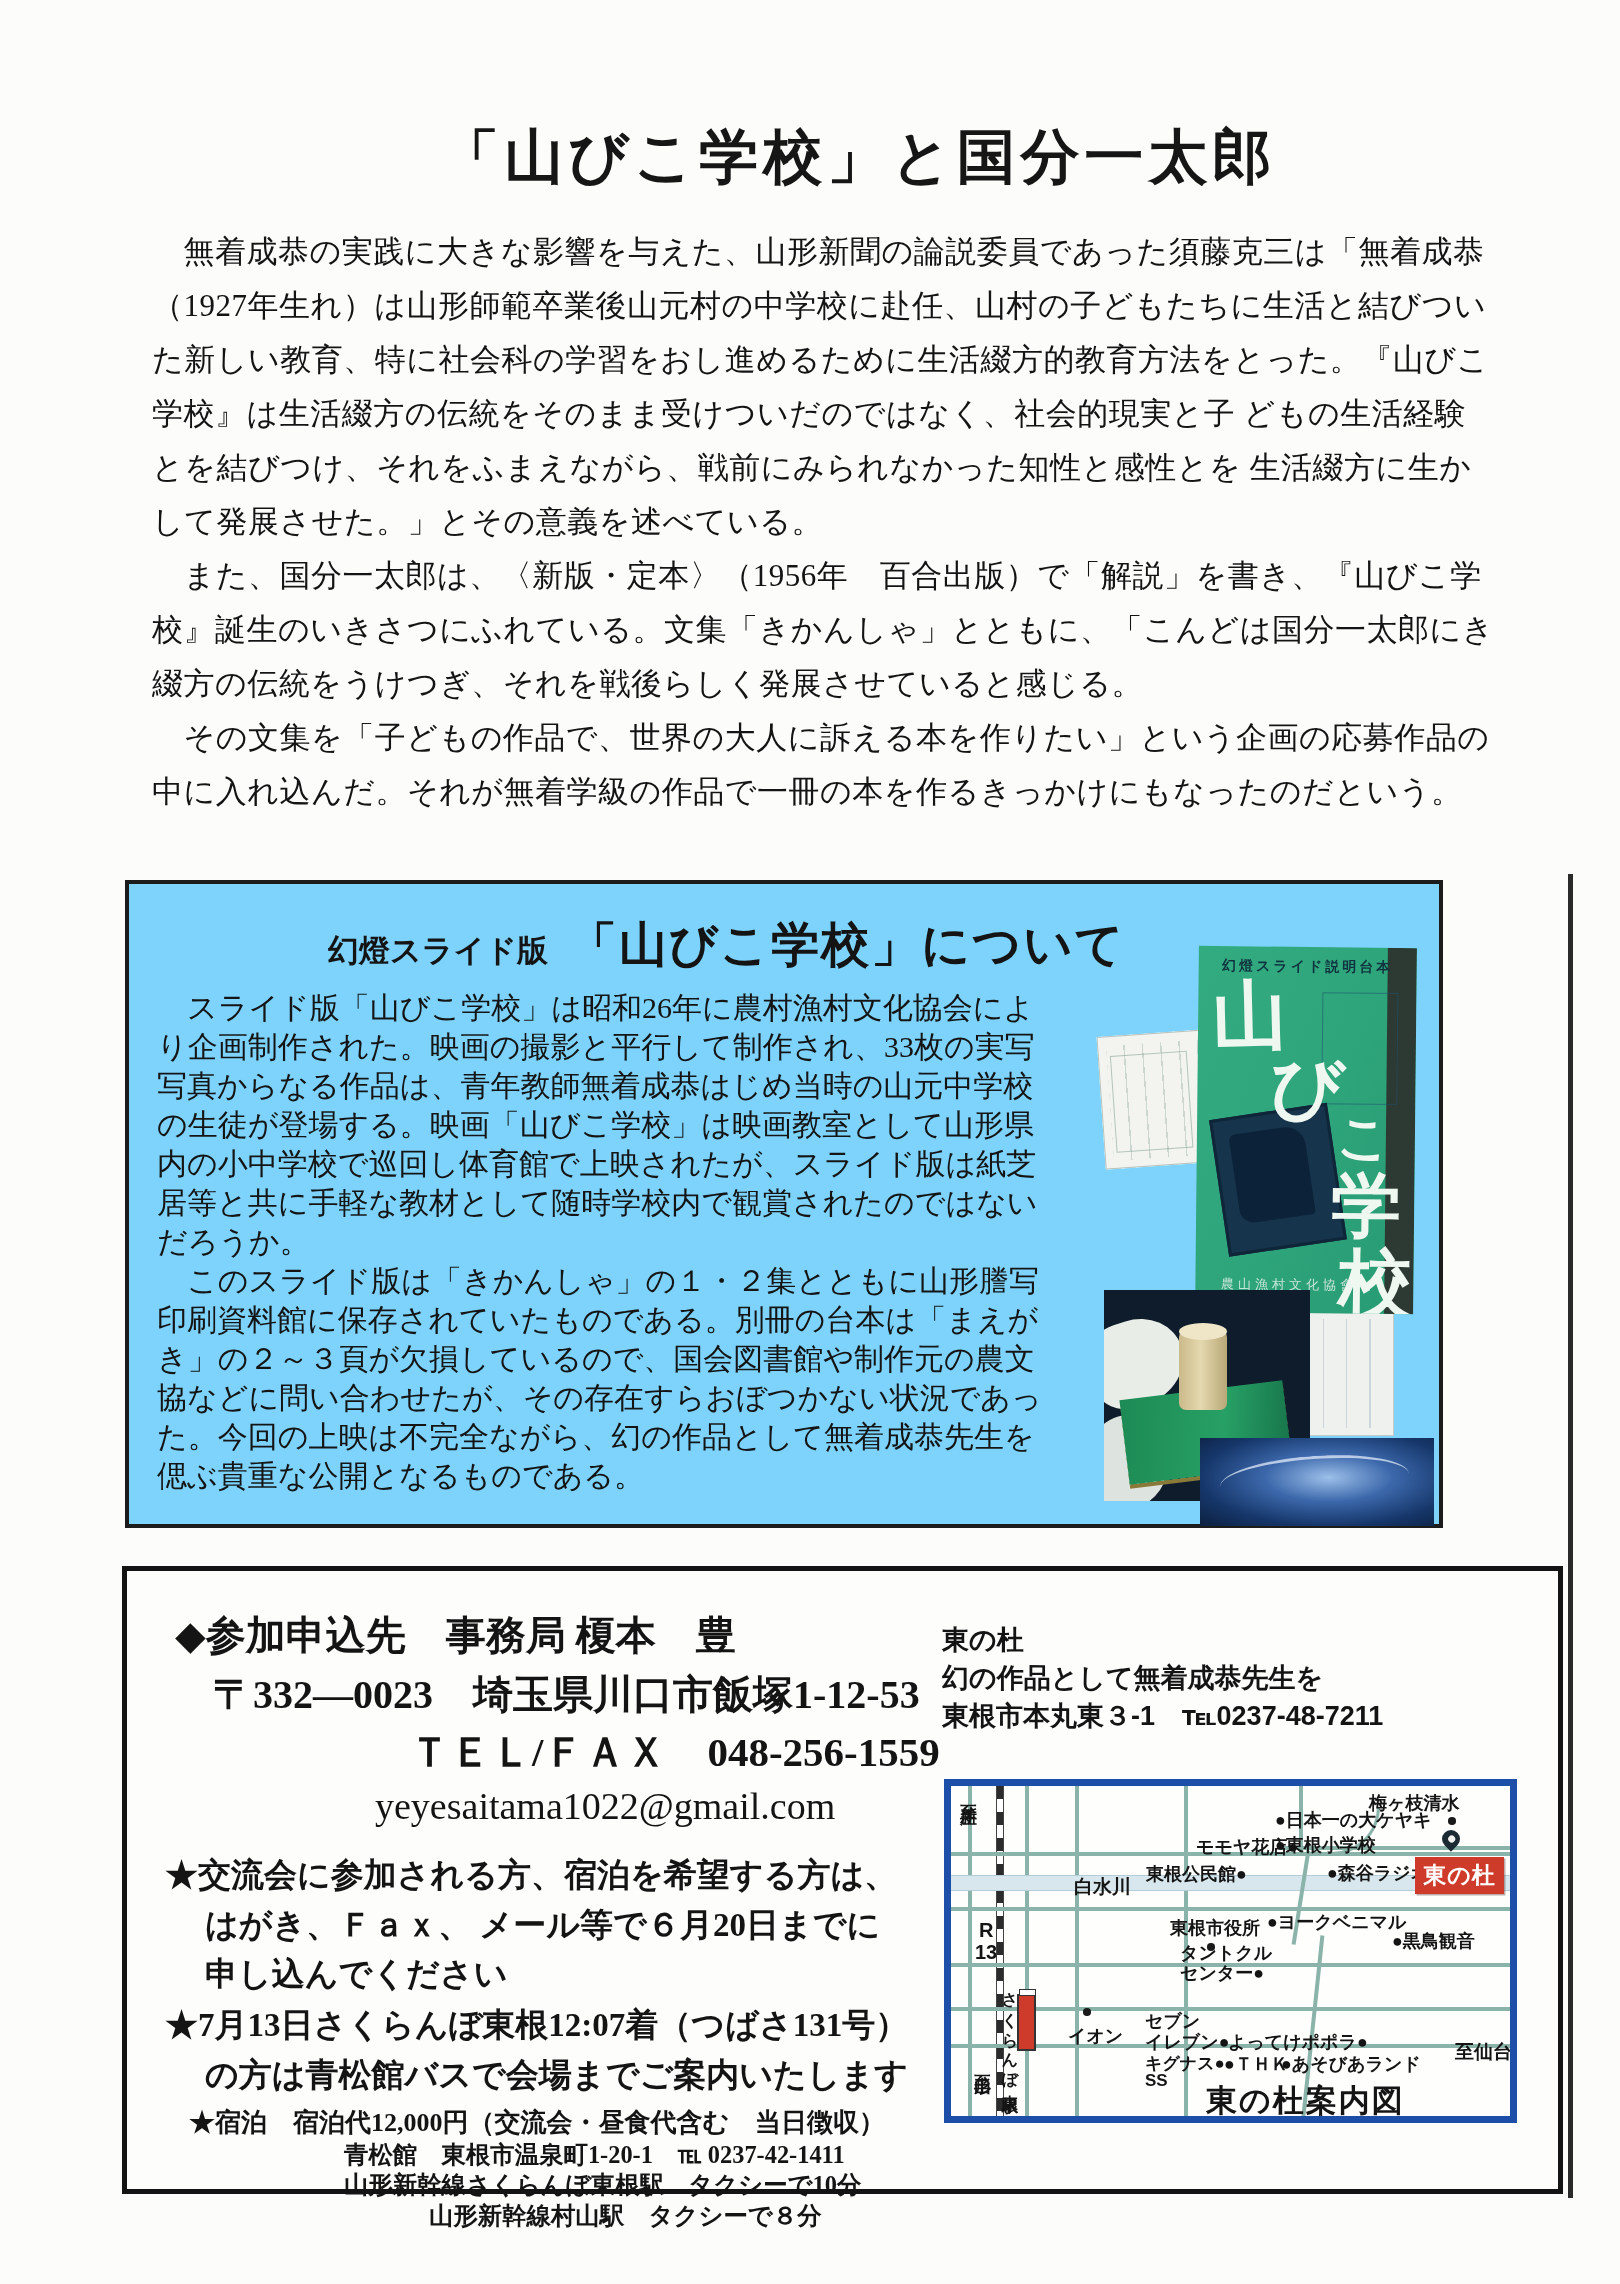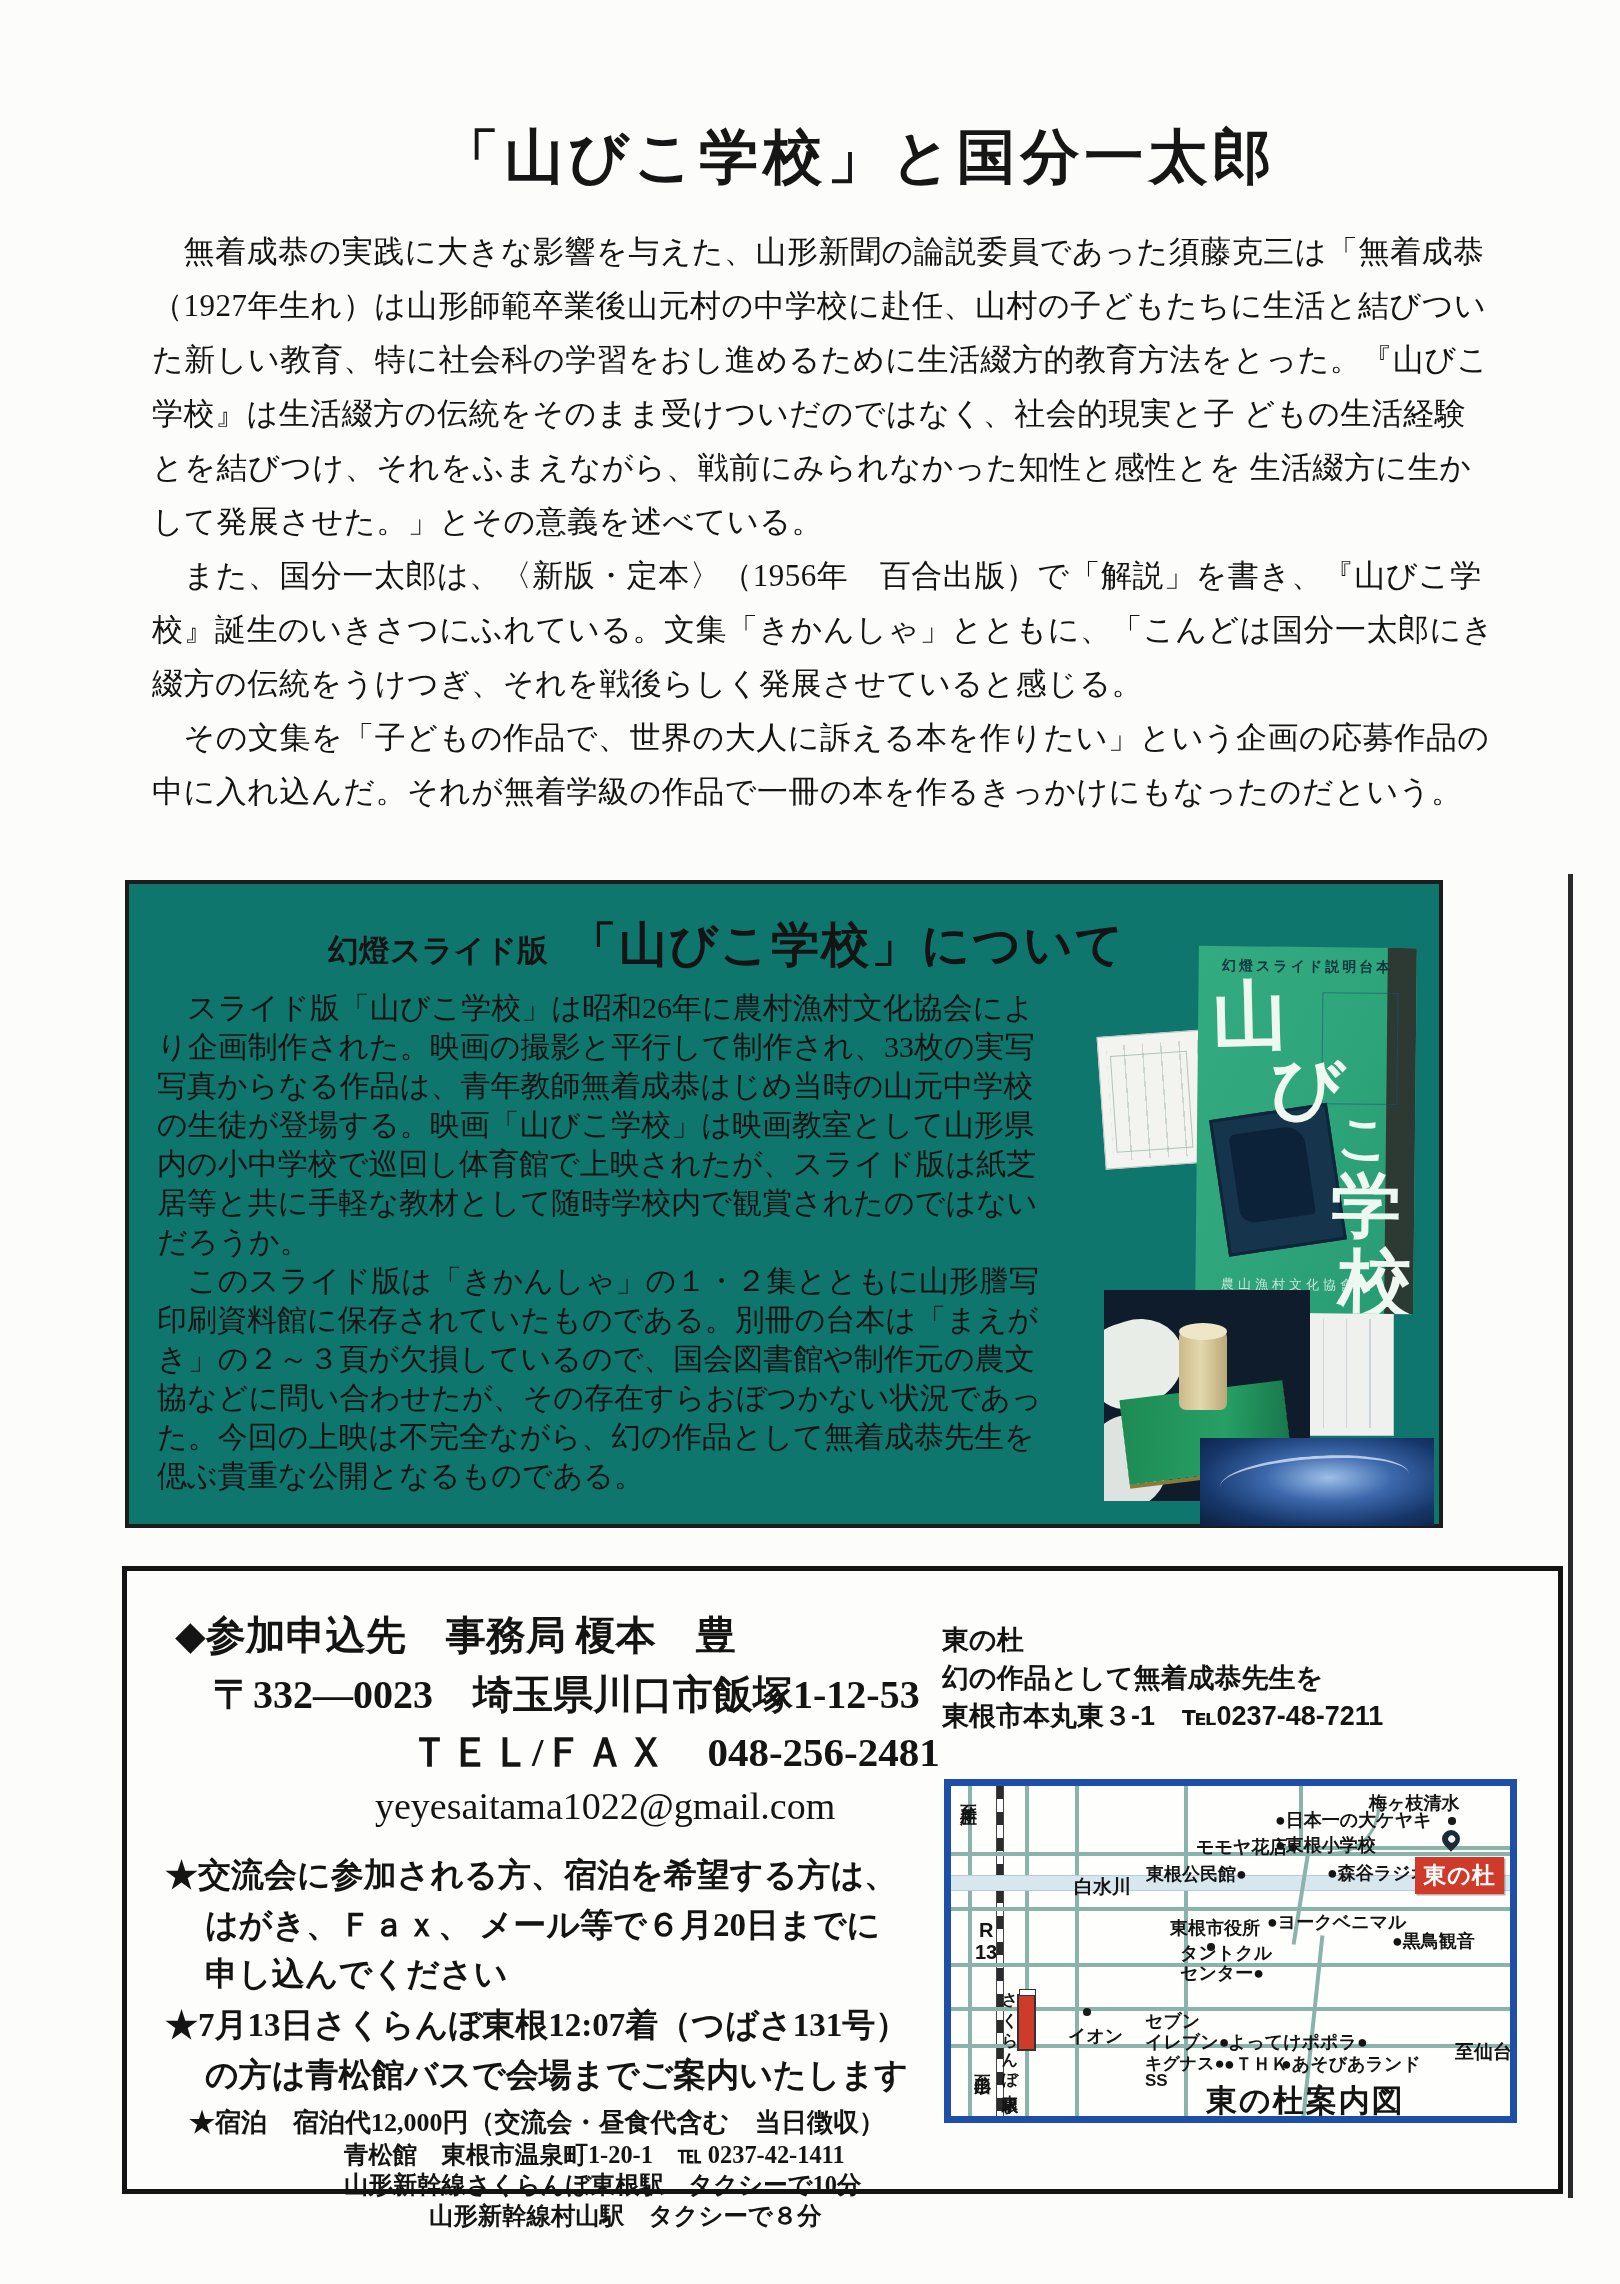--- a/index.html
+++ b/index.html
@@ -28,21 +28,21 @@
     position:absolute; top:225px; left:152px; width:1354px;
     font-size:31px; line-height:54px; letter-spacing:0.5px;
   }
   .body-text .bline { white-space:nowrap; }
 
   
   .box1 {
     position:absolute; left:125px; top:880px;
     width:1318px; height:648px;
     border:4.5px solid #1c1c1c;
-    background:#0f766e;
+    background:#7dd3fc;
     box-sizing:border-box;
   }
   .box1-heading {
     position:absolute; left:199px; top:29px;
     display:flex; align-items:baseline; gap:21px;
     font-family:"Liberation Sans","DejaVu Sans",sans-serif;
     font-weight:bold; white-space:nowrap;
   }
   .heading-prefix { font-size:31px; }
   .heading-main   { font-size:48px; letter-spacing:2px; }
@@ -362,21 +362,21 @@
       <div class="cylinder-top"></div>
     </div>
     <div class="photo photo-blue">
       <div class="blue-arc"></div>
     </div>
   </div>
 
   <div class="box2">
     <div class="b2 b2-head">◆参加申込先　事務局 榎本　豊</div>
     <div class="b2 b2-postal">〒332—0023　埼玉県川口市飯塚1-12-53</div>
-    <div class="b2 b2-tel">ＴＥＬ/ＦＡＸ　048-256-2481</div>
+    <div class="b2 b2-tel">ＴＥＬ/ＦＡＸ　048-256-1559</div>
     <div class="b2 b2-mail">yeyesaitama1022@gmail.com</div>
     <div class="b2 b2-n0">★交流会に参加される方、宿泊を希望する方は、</div>
     <div class="b2 b2-n1">はがき、Ｆａｘ、 メール等で６月20日までに</div>
     <div class="b2 b2-n2">申し込んでください</div>
     <div class="b2 b2-n3">★7月13日さくらんぼ東根12:07着（つばさ131号）</div>
     <div class="b2 b2-n4">の方は青松館バスで会場までご案内いたします</div>
     <div class="b2 b2-l0">★宿泊　宿泊代12,000円（交流会・昼食代含む　当日徴収）</div>
     <div class="b2 b2-l1">青松館　東根市温泉町1-20-1　℡ 0237-42-1411</div>
     <div class="b2 b2-l2">山形新幹線さくらんぼ東根駅　タクシーで10分</div>
     <div class="b2 b2-l3">山形新幹線村山駅　タクシーで８分</div>

